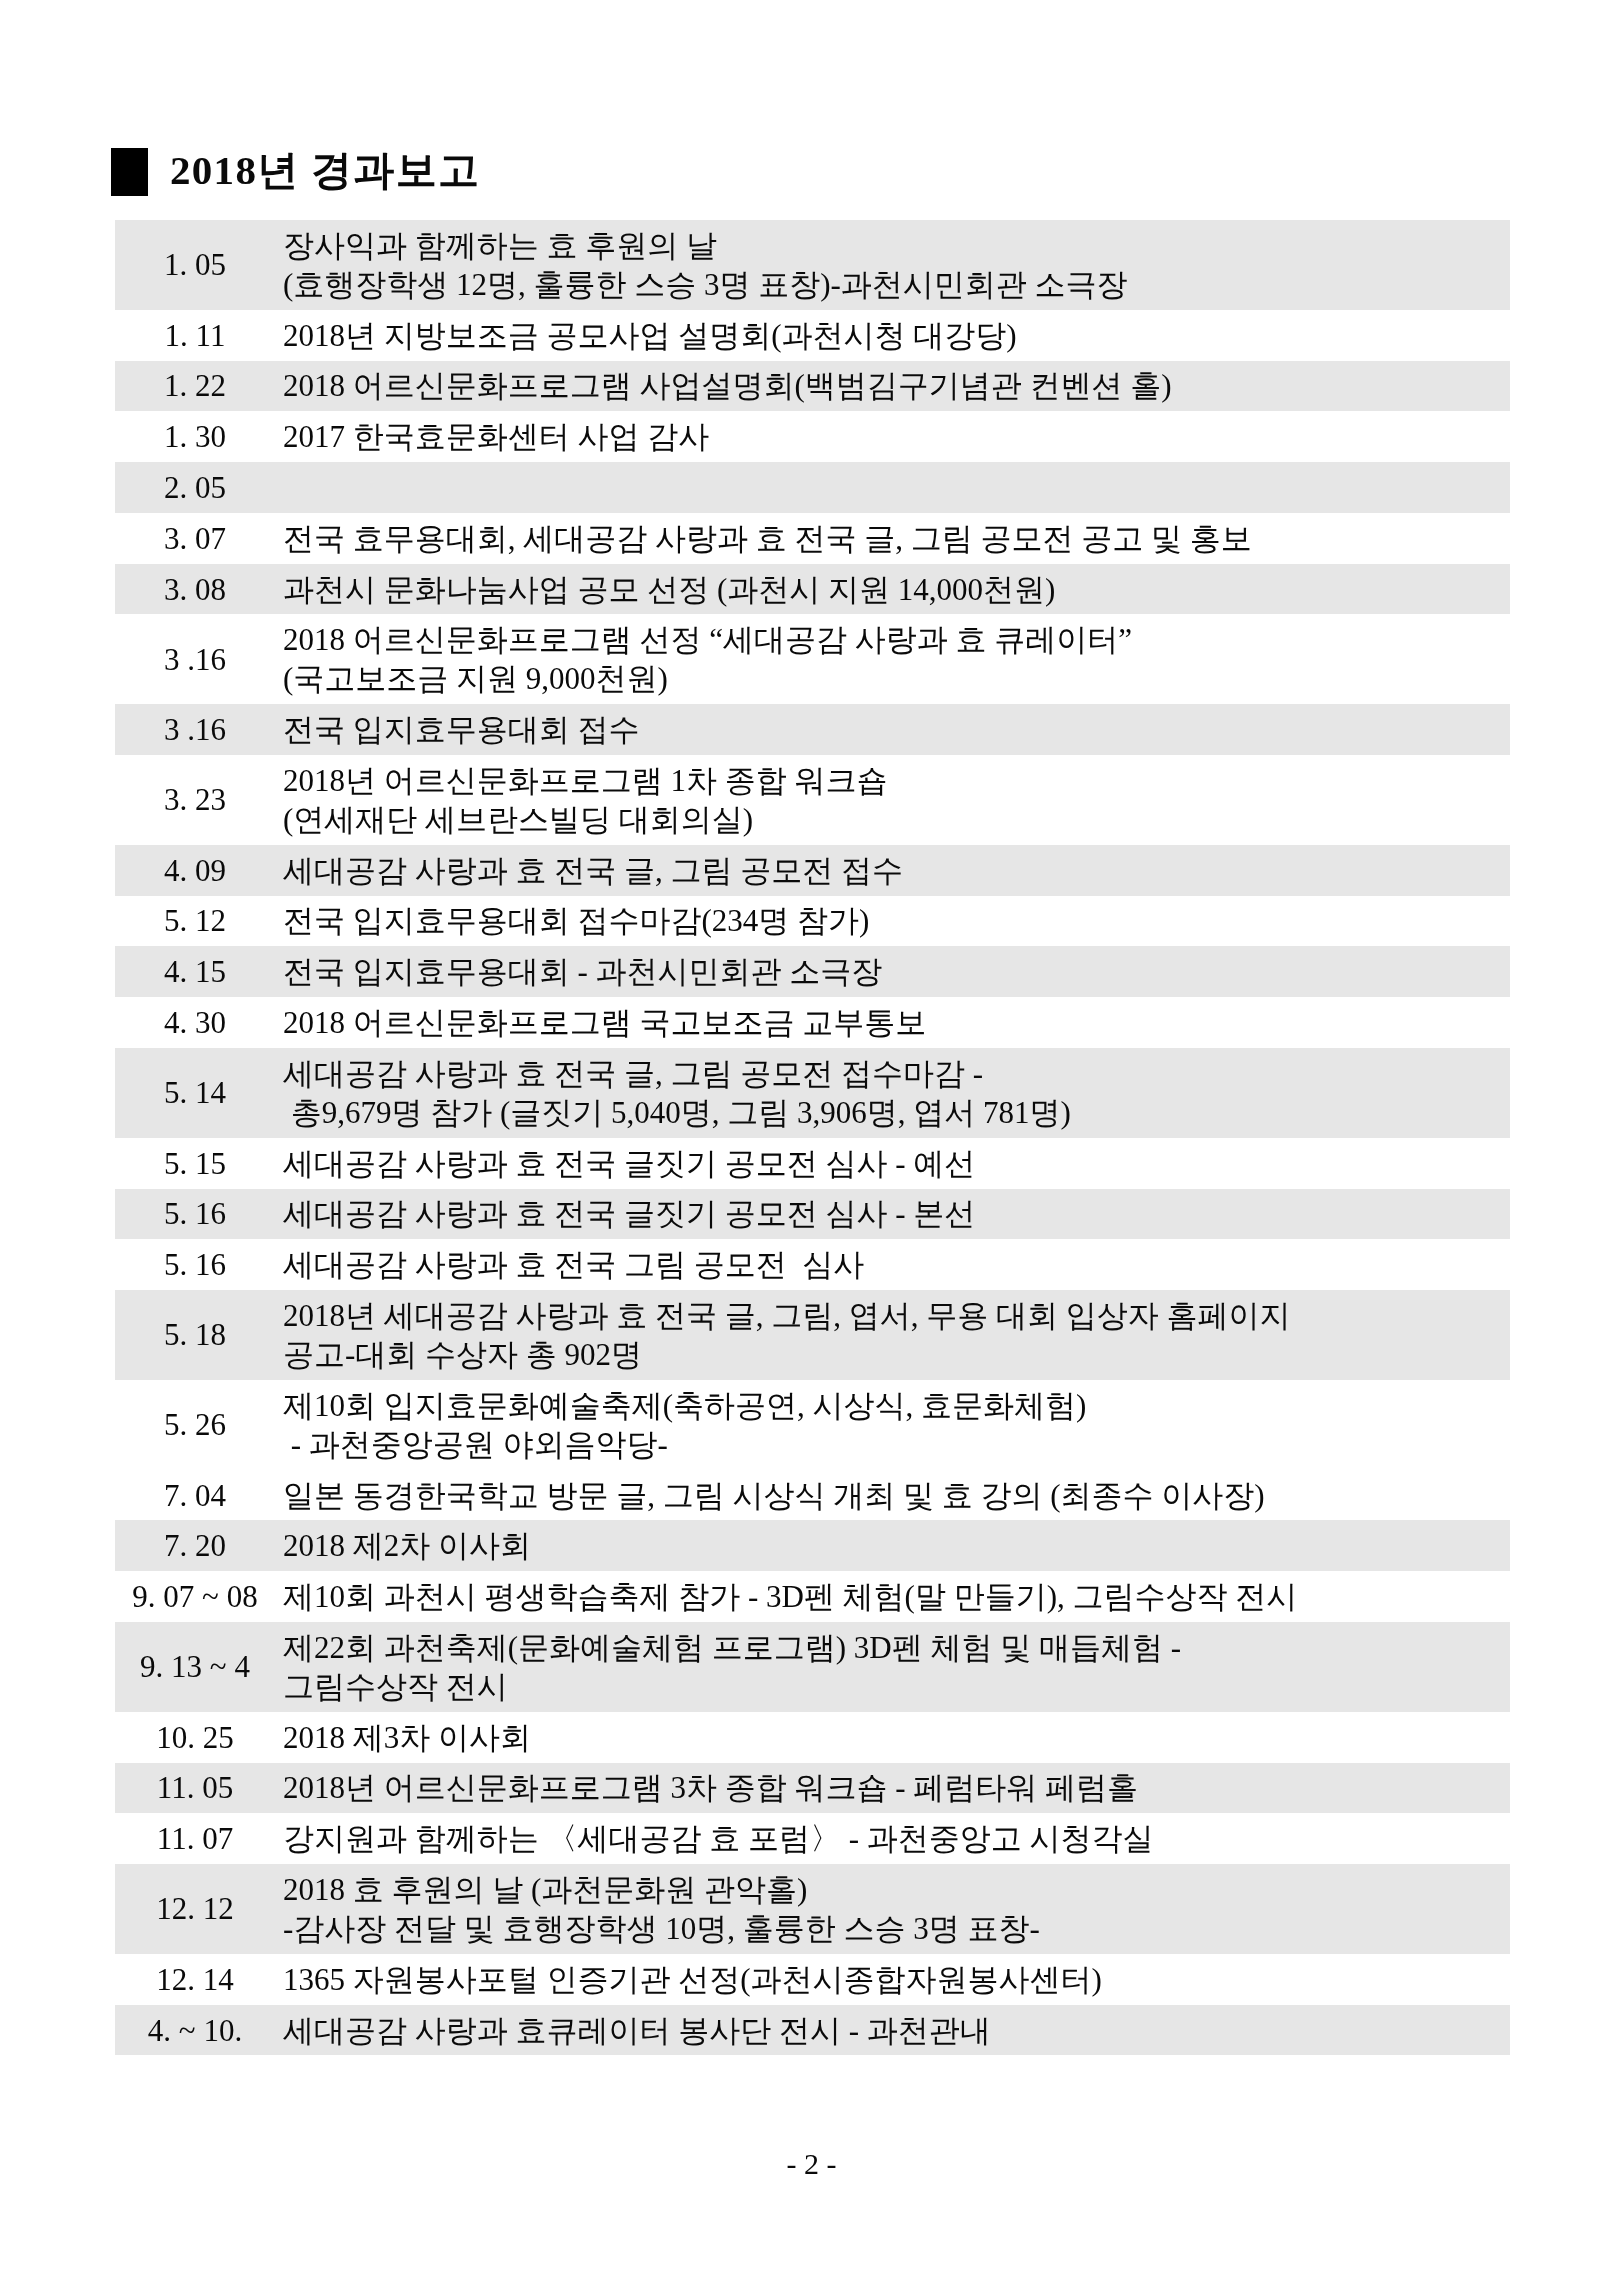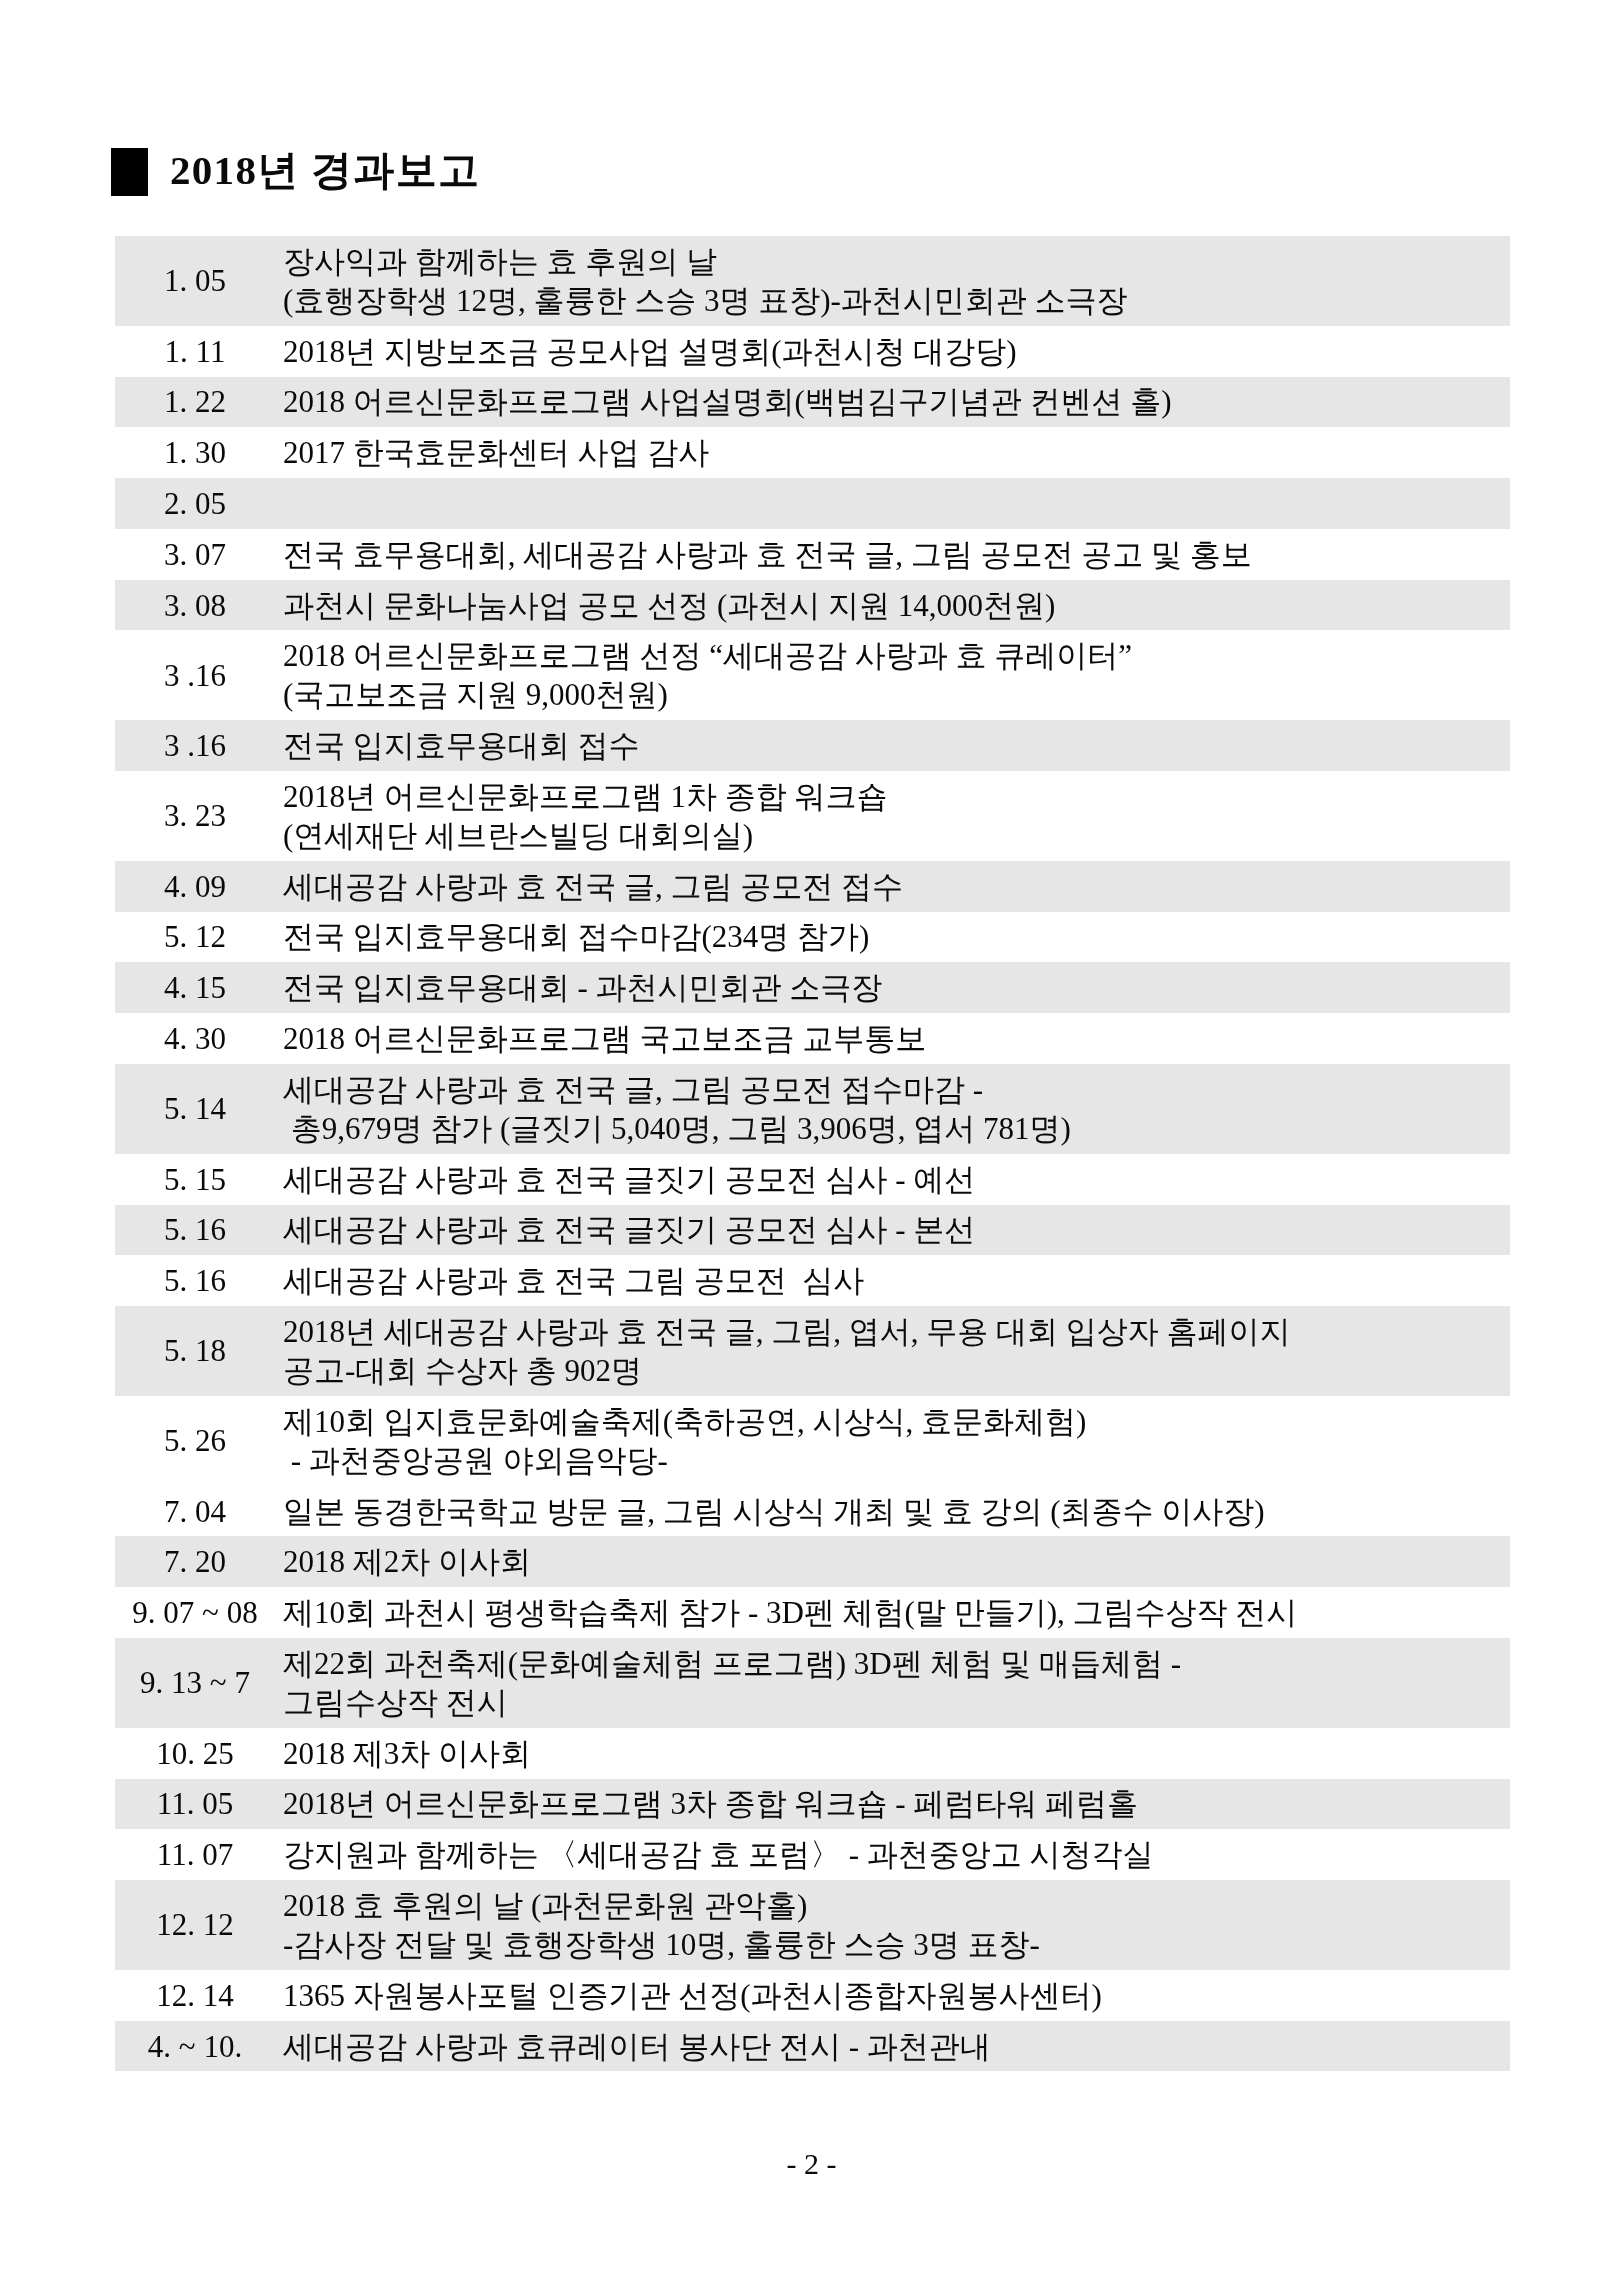--- a/index.html
+++ b/index.html
@@ -36,21 +36,21 @@
     margin: 0;
     font-size: 41px;
     font-weight: bold;
     line-height: 51px;
     letter-spacing: 1.3px;
     white-space: pre;
   }
   .report-table {
     position: absolute;
     left: 115px;
-    top: 236px;
+    top: 220px;
     width: 1395px;
   }
   .row {
     display: flex;
     align-items: center;
     padding: 5.9px 0;
   }
   .row.shaded {
     background: var(--shade, #e6e6e6);
   }
@@ -252,21 +252,21 @@
   </div>
 
   <div class="row">
     <div class="date">9. 07 ~ 08</div>
     <div class="content">
           <div class="line">제10회 과천시 평생학습축제 참가 - 3D펜 체험(말 만들기), 그림수상작 전시</div>
         </div>
   </div>
 
   <div class="row shaded">
-    <div class="date">9. 13 ~ 7</div>
+    <div class="date">9. 13 ~ 4</div>
     <div class="content">
           <div class="line">제22회 과천축제(문화예술체험 프로그램) 3D펜 체험 및 매듭체험 -</div>
           <div class="line">그림수상작 전시</div>
         </div>
   </div>
 
   <div class="row">
     <div class="date">10. 25</div>
     <div class="content">
           <div class="line">2018 제3차 이사회</div>

